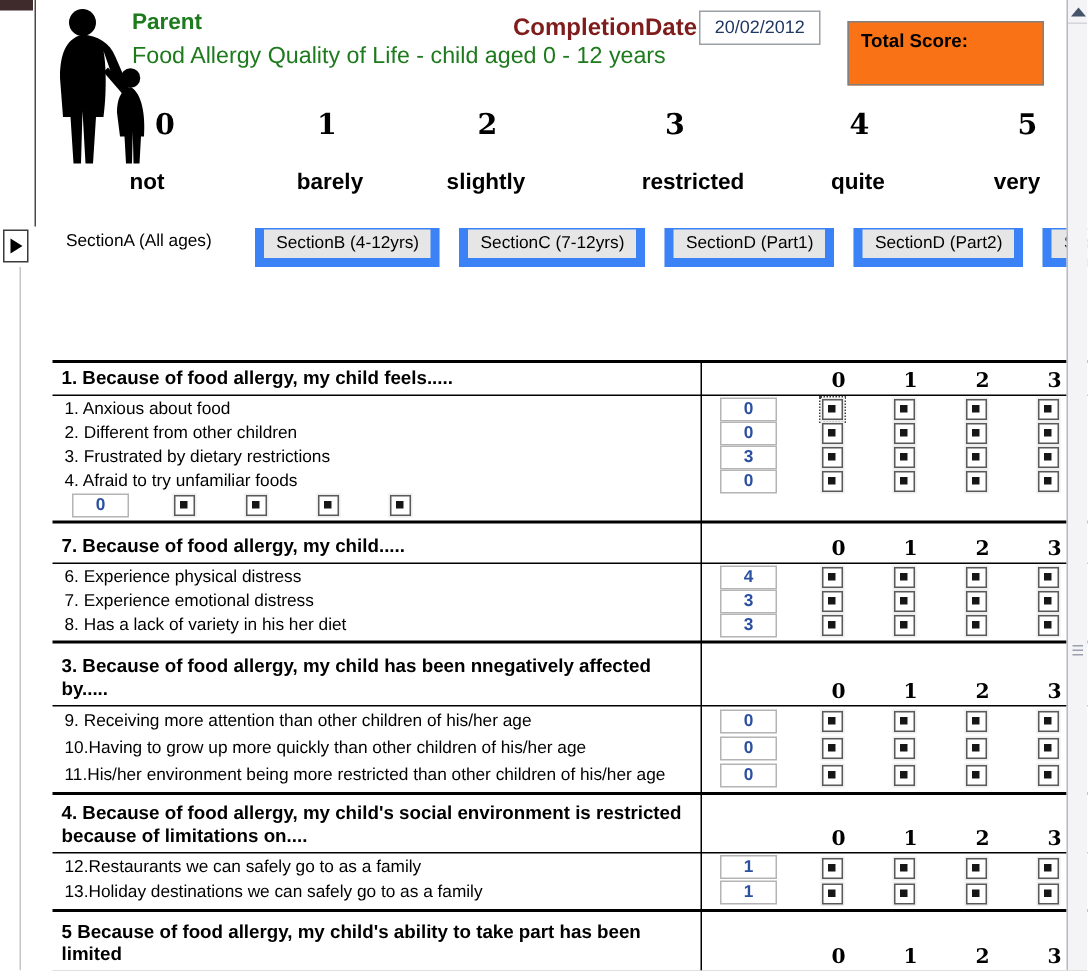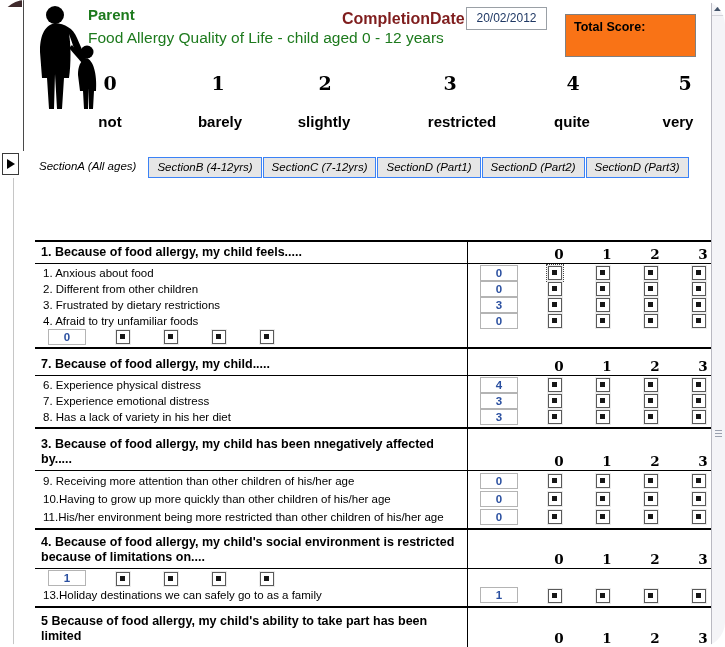--- a/index.html
+++ b/index.html
@@ -1,45 +1,45 @@
 <!DOCTYPE html>
 <html><head>
 <meta charset="utf-8">
 <style>
   html,body{margin:0;padding:0;}
   #app{position:relative;width:725px;height:647px;overflow:hidden;background:#fff;
-       font-family:"Liberation Sans",sans-serif;color:#000;border-radius:25px;}
+       font-family:"Liberation Sans",sans-serif;color:#000;}
 
   
   .corner-block{position:absolute;left:0;top:0;width:22px;height:7px;background:#3f2a2c;}
   .sheet-edge{position:absolute;left:23px;top:0;width:1px;height:151px;background:#4a4a4a;}
   .silhouette{position:absolute;left:27px;top:4px;width:80px;height:114px;}
   .role{position:absolute;left:88px;top:6px;font-size:15px;font-weight:bold;color:#1d7a1d;}
   .main-title{position:absolute;left:88px;top:29px;font-size:15.5px;font-weight:normal;color:#1d7a1d;}
   .cdate-label{position:absolute;left:342px;top:10px;font-size:16px;font-weight:bold;color:#7f1d1d;text-align:right;}
   .cdate-box{position:absolute;left:466px;top:7px;width:79px;height:21px;border:1px solid #9aa0a6;
              background:#fff;font-size:12px;color:#1f3864;text-align:center;line-height:21px;}
   .tscore-box{position:absolute;left:565px;top:14px;width:129px;height:41px;border:1px solid #808080;background:#f97316;}
   .tscore-label{position:absolute;left:8px;top:5px;font-size:12.5px;font-weight:bold;color:#000;}
 
   .scale-nums{position:absolute;top:72px;left:0;width:725px;height:28px;}
   .scale-words{position:absolute;top:113px;left:0;width:725px;height:24px;}
   .sv,.sl{position:absolute;transform:translateX(-50%);white-space:nowrap;}
   .sv{font-family:"DejaVu Serif",serif;font-weight:bold;font-size:19px;}
   .sl{font-weight:bold;font-size:15px;}
   .sv0{left:110px}.sv1{left:218px}.sv2{left:325px}.sv3{left:450px}.sv4{left:573px}.sv5{left:685px}
-  .sl0{left:110px}.sl1{left:220px}.sl2{left:324px}.sl3{left:462px}.sl4{left:572px}.sl5{left:678px}
+  .sl0{left:98px}.sl1{left:220px}.sl2{left:324px}.sl3{left:462px}.sl4{left:572px}.sl5{left:678px}
 
   
   .tab-nav-btn{position:absolute;left:2px;top:153px;width:17px;height:22px;background:#fff;
                border:1px solid #3a3a3a;display:flex;align-items:center;justify-content:center;padding:0;}
   .tri-right{width:0;height:0;border-left:8px solid #000;border-top:5px solid transparent;border-bottom:5px solid transparent;}
   .tab-list{position:absolute;left:28px;top:152px;width:697px;height:26px;display:flex;align-items:flex-end;overflow:hidden;}
-  .tab{flex:0 0 auto;font-size:11.5px;background:#e6e6e6;border:1px solid #3b82f6;
-       padding:3px 8px 4px;margin-right:1px;white-space:nowrap;cursor:default;font-style:italic;}
+  .tab{flex:0 0 auto;font-size:11.5px;background:#e6e6e6;border:6px solid #3b82f6;
+       padding:3px 8px 4px;margin-right:13px;white-space:nowrap;cursor:default;}
   .tab.active{background:#fff;border-color:#fff;padding:4px 10px 5px;}
 
   
   .gutter-line{position:absolute;left:13px;top:178px;width:1px;height:469px;background:#c6c6c6;}
   .section-heading{position:absolute;left:38px;top:186px;font-size:13.5px;font-weight:bold;}
 
   .qtable{position:absolute;left:35px;top:240px;width:707px;}
   .vdiv{position:absolute;left:432px;top:0;bottom:0;width:1px;background:#000;}
   .qblock{border-top:2px solid #000;}
   .qblock:last-child{border-bottom:2px solid #000;}
@@ -411,20 +411,21 @@
           <div class="rpanel rhead">
             <div class="scoreslot"></div>
             <div class="col colhead">0</div>
             <div class="col colhead">1</div>
             <div class="col colhead">2</div>
             <div class="col colhead">3</div>
           </div>
         </div>
         <div class="qitems">
           <div class="qrow">
+            <div class="qtext">12.Restaurants we can safely go to as a family</div>
             <div class="rpanel">
               <div class="scoreslot">
                 <div class="score">1</div>
               </div>
               <div class="col">
                 <span class="cb"></span>
               </div>
               <div class="col">
                 <span class="cb"></span>
               </div>

